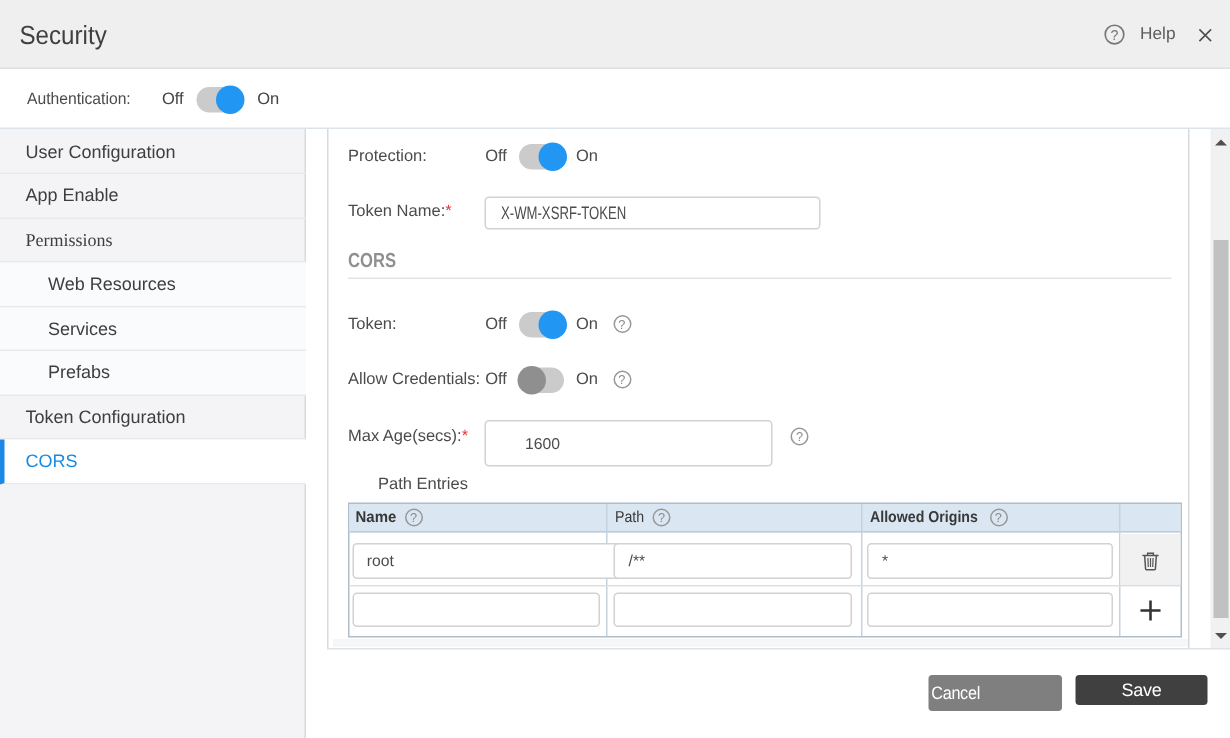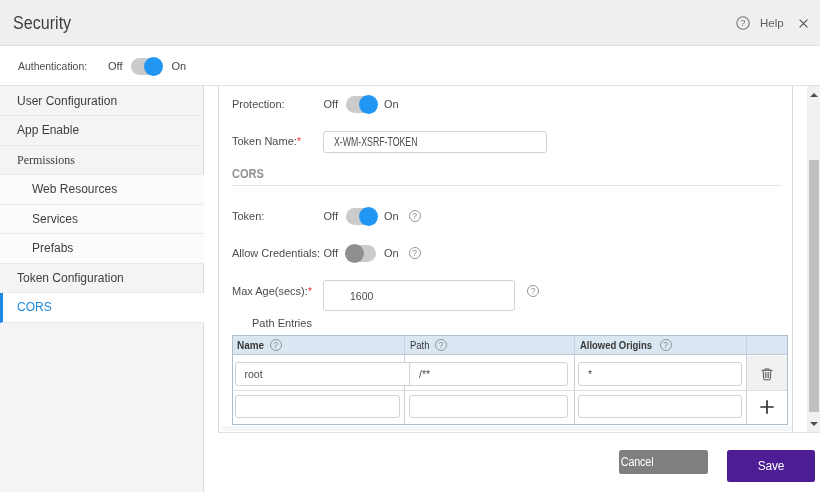--- a/index.html
+++ b/index.html
@@ -138,13 +138,13 @@
 <div class="abs" style="left:222px;top:425.8px;width:570px;height:5.7px;background:#f5f6f7;"></div>
 
 <div class="abs" style="left:807px;top:86px;width:13px;height:346px;background:#f1f1f1;"></div>
 <div class="abs" style="left:808.5px;top:160px;width:10px;height:252px;background:#c1c1c1;"></div>
 <div class="abs" style="left:809.5px;top:93px;width:0;height:0;border-left:4px solid transparent;border-right:4px solid transparent;border-bottom:4.5px solid #505050;"></div>
 <div class="abs" style="left:809.5px;top:421.5px;width:0;height:0;border-left:4px solid transparent;border-right:4px solid transparent;border-top:4.5px solid #505050;"></div>
 
 <div class="abs" style="left:619px;top:450px;width:88.5px;height:24px;background:#7f7f7f;border-radius:2.5px;color:#fff;font-size:12px;letter-spacing:-0.2px;display:flex;align-items:center;justify-content:flex-start;">
     <span style="display:inline-block;transform:scaleX(0.90);">Cancel</span>
   </div>
-<div class="abs" style="left:717px;top:450px;width:88px;height:32px;background:#4c1d95;border-radius:2.5px;color:#fff;font-size:12px;letter-spacing:-0.2px;display:flex;align-items:center;justify-content:center;margin-left:10px;">Save</div>
+<div class="abs" style="left:717px;top:450px;width:88px;height:20px;background:#404040;border-radius:2.5px;color:#fff;font-size:12px;letter-spacing:-0.2px;display:flex;align-items:center;justify-content:center;">Save</div>
 
 </body></html>

